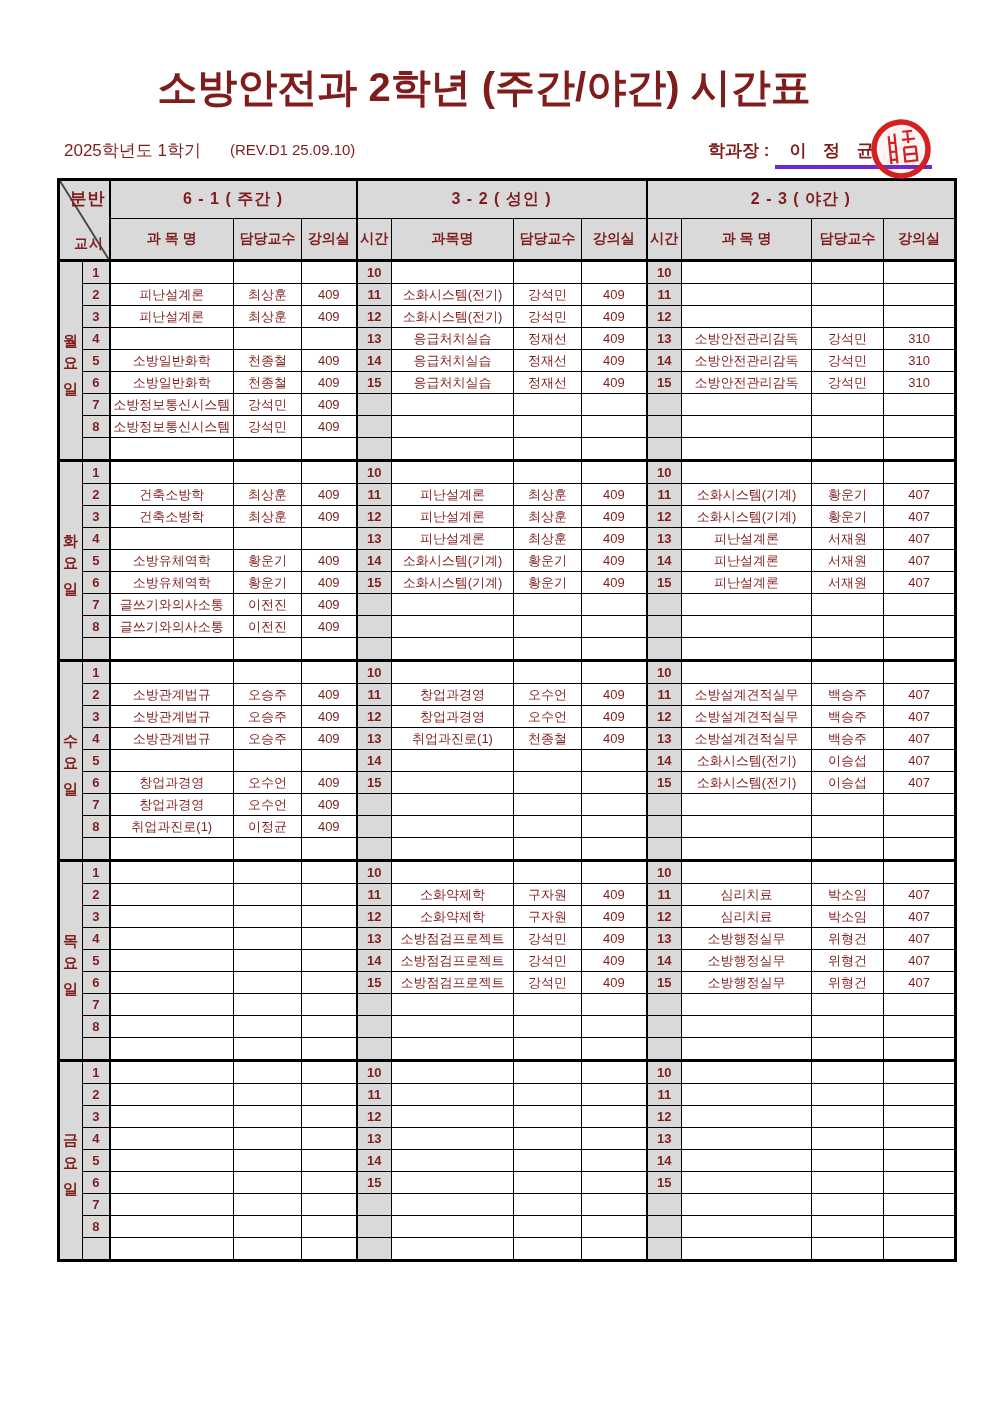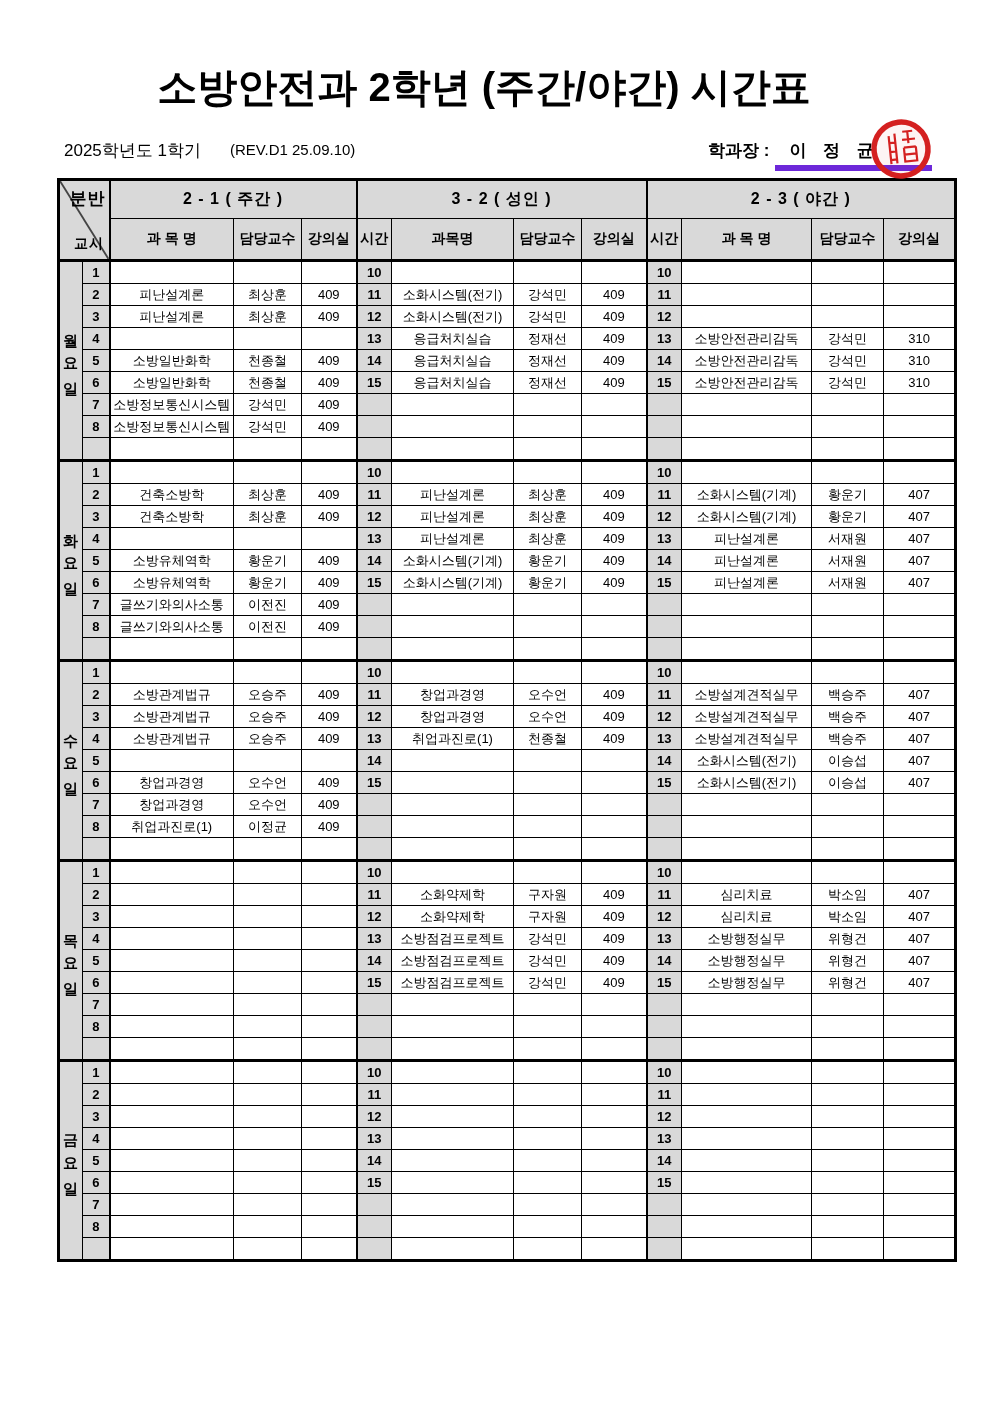--- a/index.html
+++ b/index.html
@@ -1,23 +1,23 @@
 <!DOCTYPE html>
 <html><head>
 <meta charset="utf-8">
 <style>
   html,body{margin:0;padding:0;background:#ffffff;}
   .page{position:relative;width:968px;height:1403px;background:#fff;
-        font-family:"Liberation Sans", sans-serif;color:#000000;overflow:hidden;}
+        font-family:"Liberation Sans", sans-serif;color:#7f1d1d;overflow:hidden;}
   .title{position:absolute;top:60px;left:0;right:0;text-align:center;
          font-size:40px;font-weight:800;letter-spacing:0px;}
   .semester{position:absolute;top:139px;left:64px;font-size:17px;font-weight:normal;}
   .rev{position:absolute;top:141px;left:230px;font-size:15px;font-weight:normal;}
   .chief{position:absolute;top:139px;left:708px;font-size:17px;font-weight:bold;white-space:nowrap;}
-  .chief .name{display:inline-block;border-bottom:6px solid #6d28d9;
+  .chief .name{display:inline-block;border-bottom:4px solid #6d28d9;
                padding:0 52px 3px 14px;margin-left:6px;letter-spacing:6px;}
   .stamp{position:absolute;top:118px;left:870px;width:62px;height:62px;z-index:2;}
 
   table.tt{position:absolute;top:178px;left:57px;width:897px;
            border-collapse:collapse;border:3px solid #000;table-layout:fixed;}
   .tt th,.tt td{border:1px solid #000;padding:0;margin:0;text-align:center;
                 vertical-align:middle;overflow:hidden;}
   .tt thead th{background:#d9d9d9;font-weight:bold;}
   .tt thead tr.secrow th{height:37px;font-size:16px;letter-spacing:1px;}
   .tt thead tr.colrow th{height:40px;font-size:14px;margin-left:12px;}
@@ -80,21 +80,21 @@
     </colgroup>
     <thead>
       <tr class="secrow">
         <th class="corner" rowspan="2" colspan="2">
           <svg viewBox="0 0 10 10" preserveAspectRatio="none">
             <line x1="0" y1="0" x2="10" y2="10" stroke="#444" stroke-width="0.32"></line>
           </svg>
           <span class="c-top">분반</span>
           <span class="c-bot">교시</span>
         </th>
-        <th colspan="3" class="thickL">2 - 1 ( 주간 )</th>
+        <th colspan="3" class="thickL">6 - 1 ( 주간 )</th>
         <th colspan="4" class="thickL">3 - 2 ( 성인  )</th>
         <th colspan="4" class="thickL">2 - 3 ( 야간 )</th>
       </tr>
       <tr class="colrow">
         <th class="thickL">과 목 명</th>
         <th>담당교수</th>
         <th>강의실</th>
         <th class="thickL">시간</th>
         <th>과목명</th>
         <th>담당교수</th>

